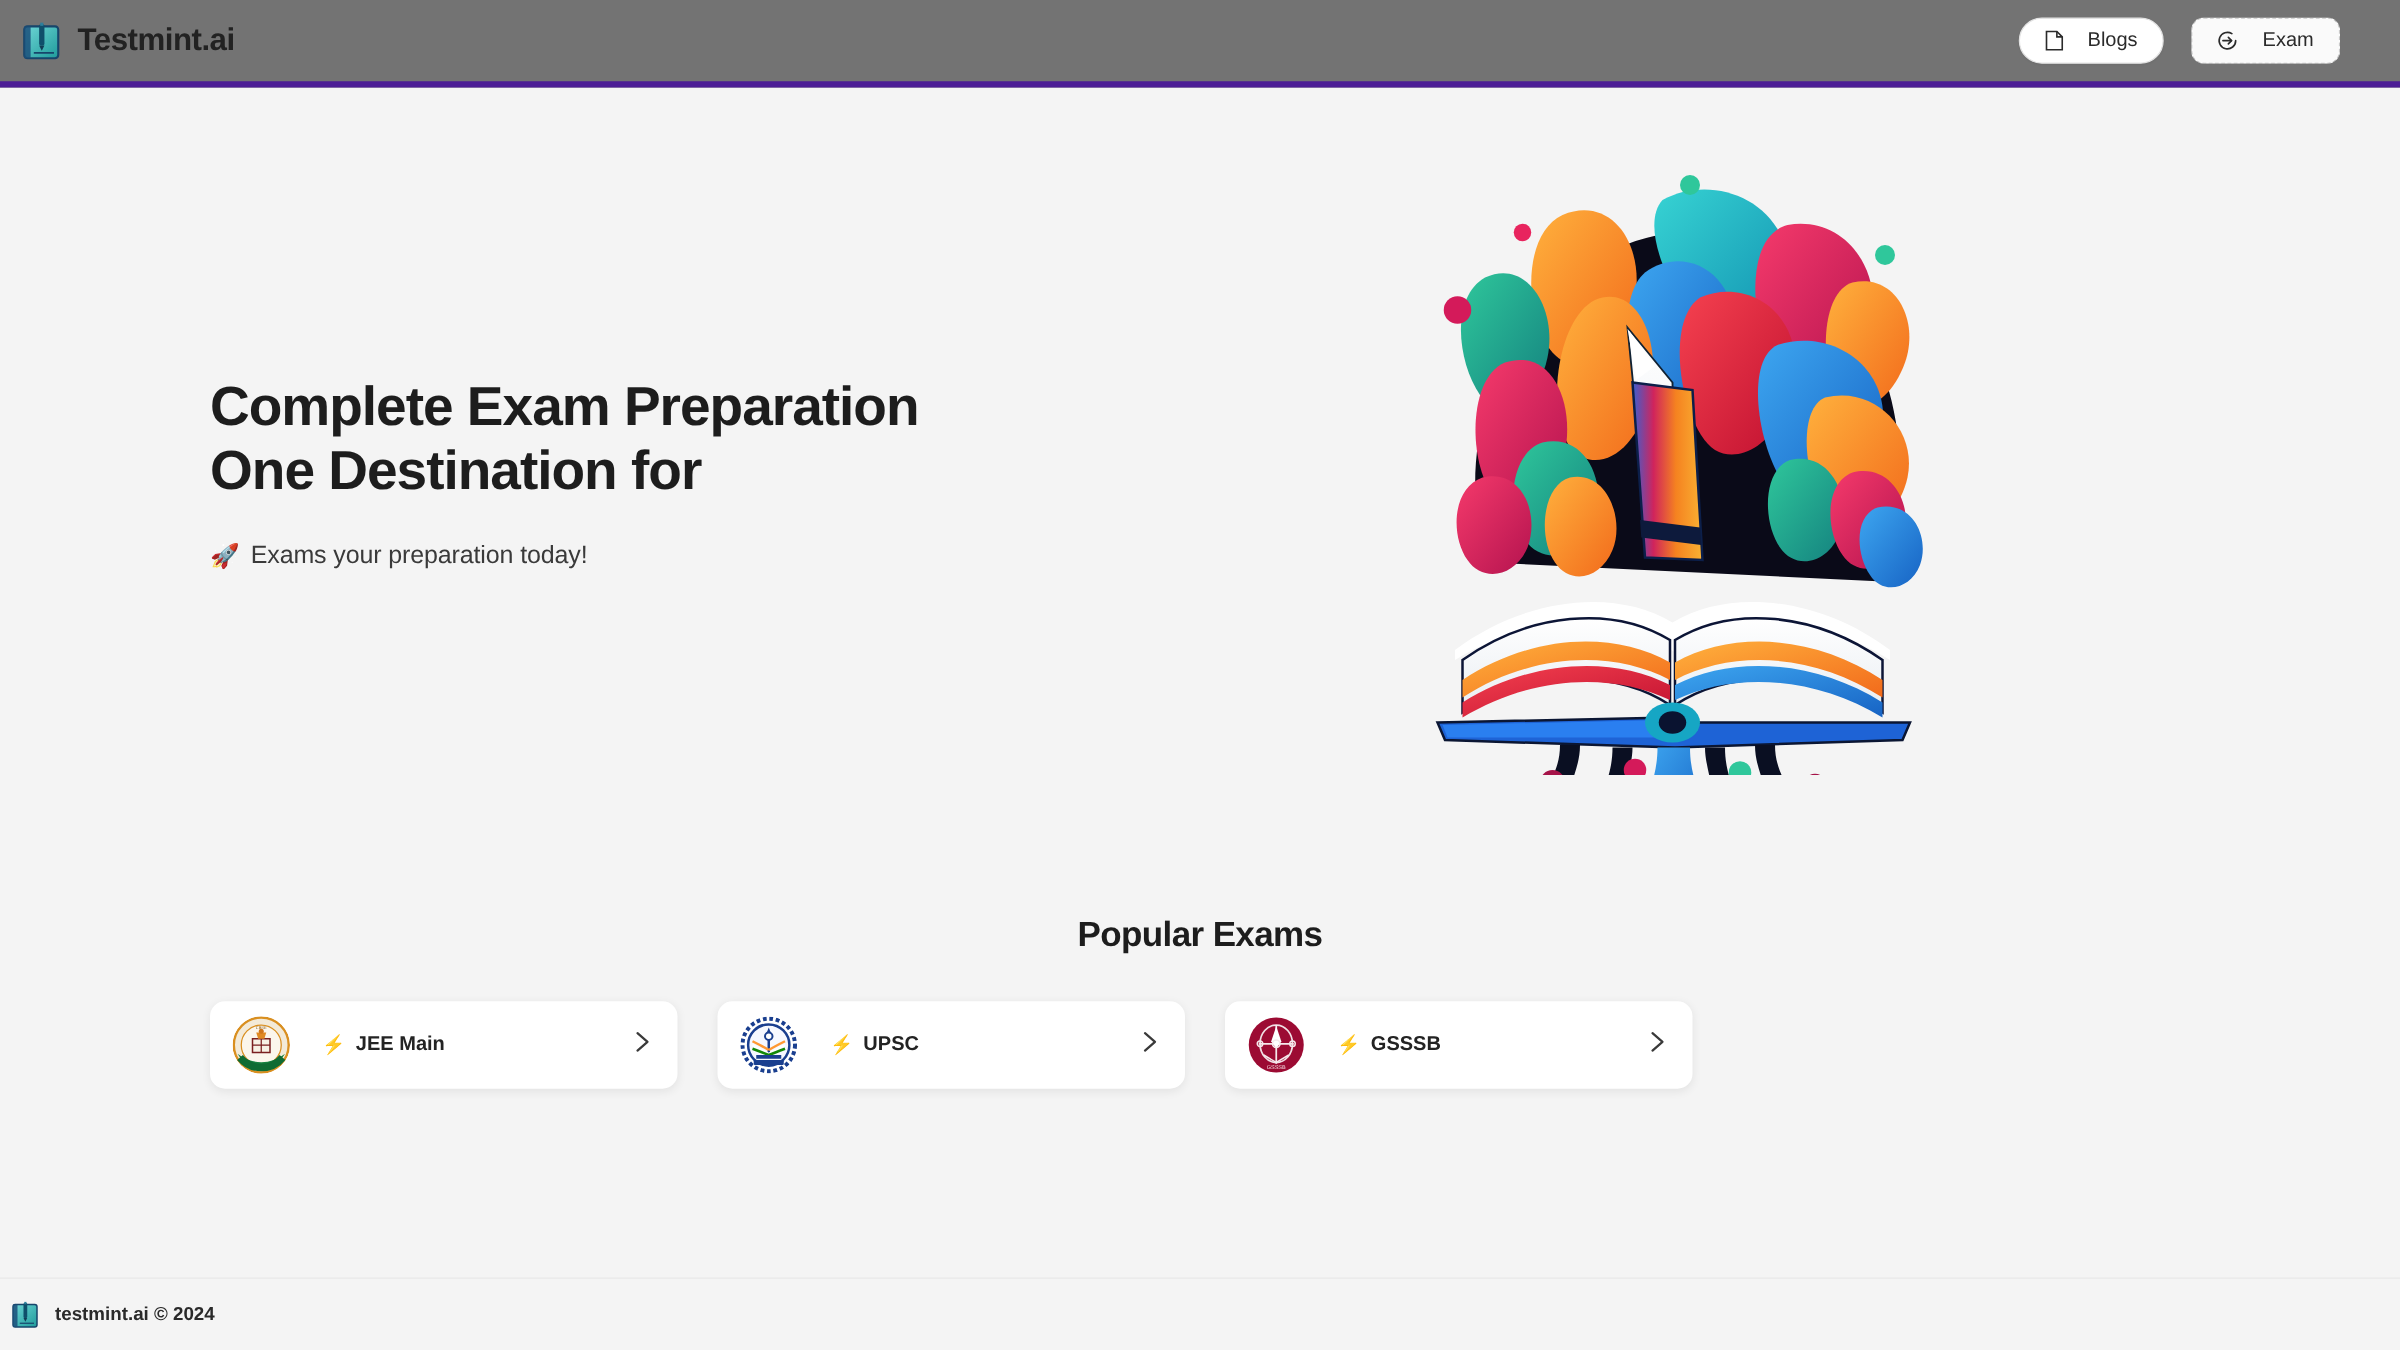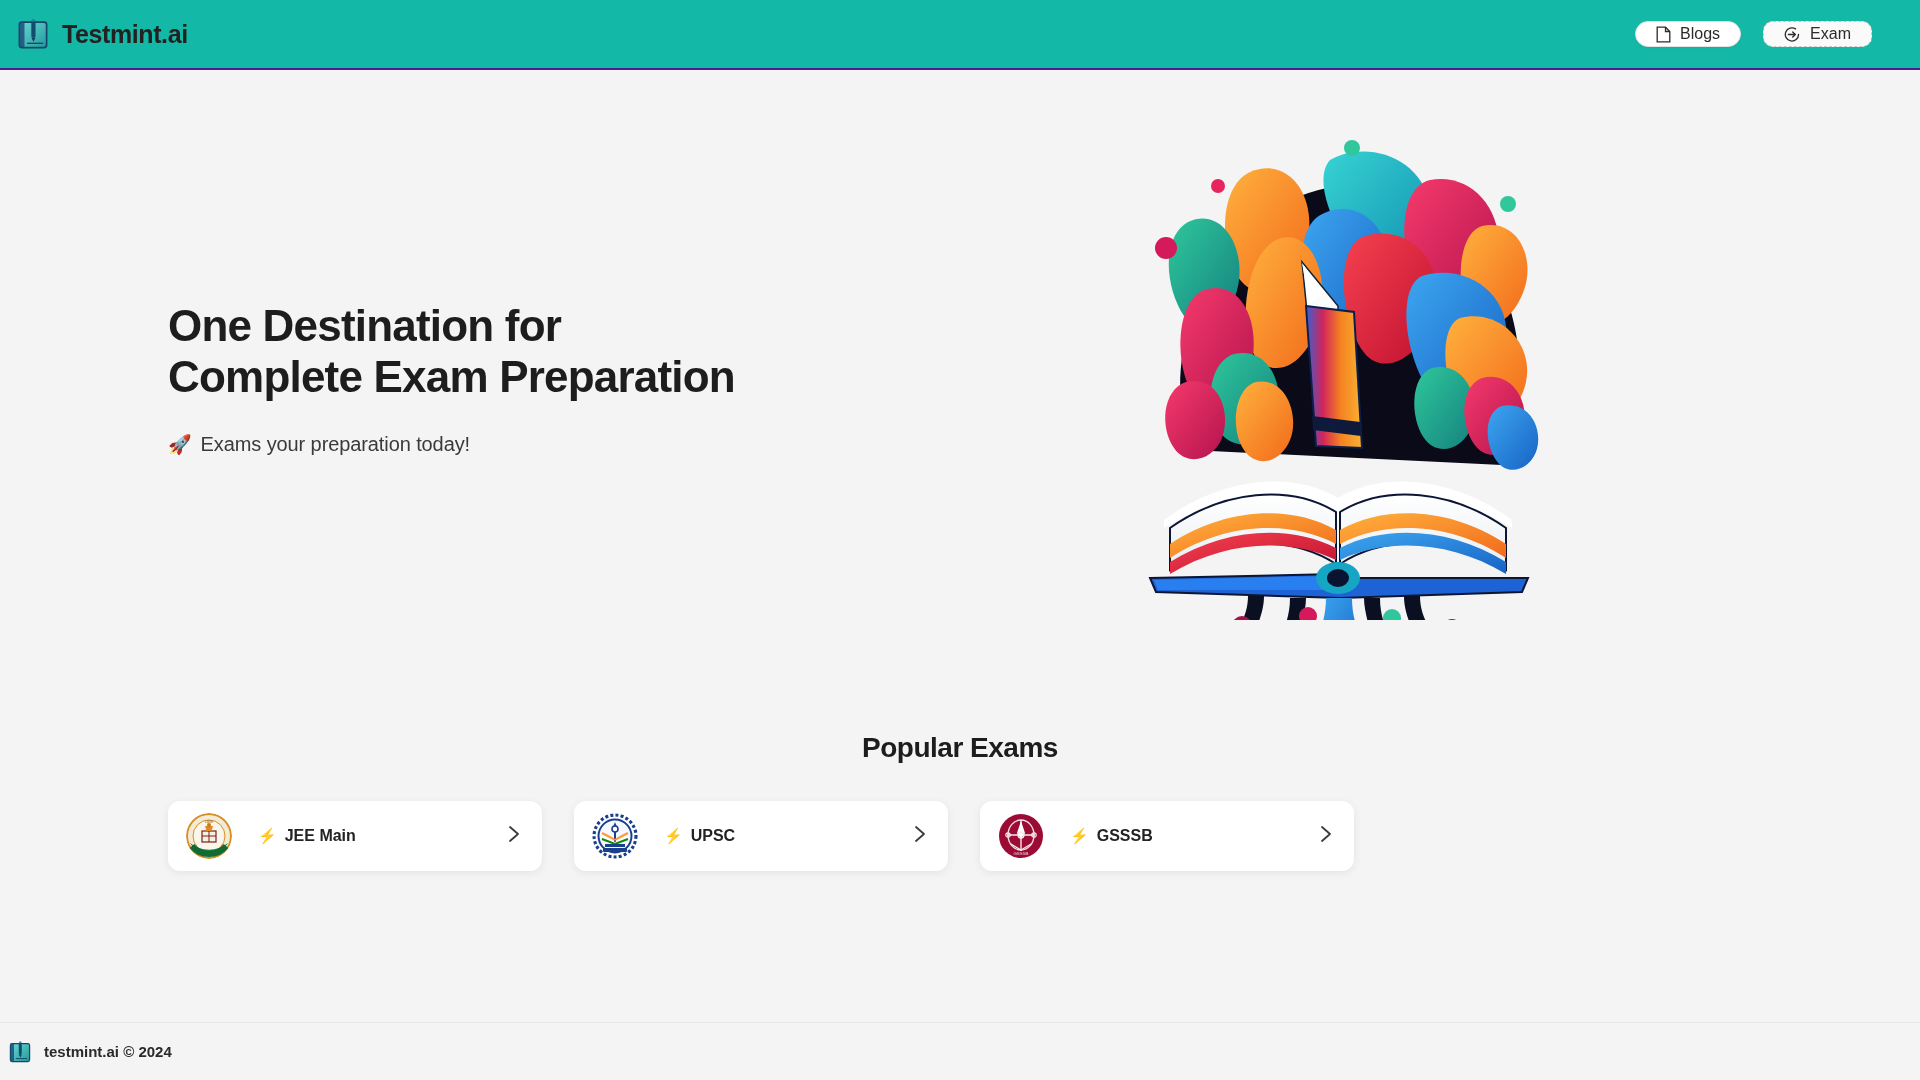--- a/index.html
+++ b/index.html
@@ -18,22 +18,22 @@
   
   .header {
     position: absolute;
     top: 0; left: 0;
     width: 1920px;
     height: 70px;
     display: flex;
     align-items: center;
     justify-content: space-between;
     padding: 0 28px 0 12px;
-    background: #14b8a6;
-    border-bottom: 2px solid #4c1d95;
+    background: #737373;
+    border-bottom: 5px solid #4c1d95;
   }
   .brand {
     display: flex;
     align-items: center;
     gap: 12px;
     padding-left: 4px;
   }
   .brand-logo { width: 34px; height: 34px; display: block; }
   .brand-name {
     font-size: 25px;
@@ -43,22 +43,22 @@
   }
   .header-actions {
     display: flex;
     align-items: center;
     gap: 22px;
     padding-right: 20px;
   }
   .btn {
     display: inline-flex;
     align-items: center;
-    gap: 9px;
-    height: 26px;
+    gap: 19px;
+    height: 37px;
     padding: 0 20px;
     border-radius: 999px;
     font-size: 16px;
     background: #ffffff;
     color: #2b2b2b;
     cursor: pointer;
     white-space: nowrap;
   }
   .btn-blogs {
     border: 1px solid #e3e3e3;
@@ -240,22 +240,22 @@
       <span>Exam</span>
     </div>
 
   </div>
 </div>
 
 <div class="hero">
 
   <div class="hero-copy">
     <h1 class="hero-title">
+      <span class="line">Complete Exam Preparation</span>
       <span class="line">One Destination for</span>
-      <span class="line">Complete Exam Preparation</span>
     </h1>
     <div class="hero-sub">
       <span class="emoji">🚀</span>
       <span>Exams your preparation today!</span>
     </div>
   </div>
 
   <div class="hero-art">
     <svg viewBox="0 0 420 490">
       <defs>

